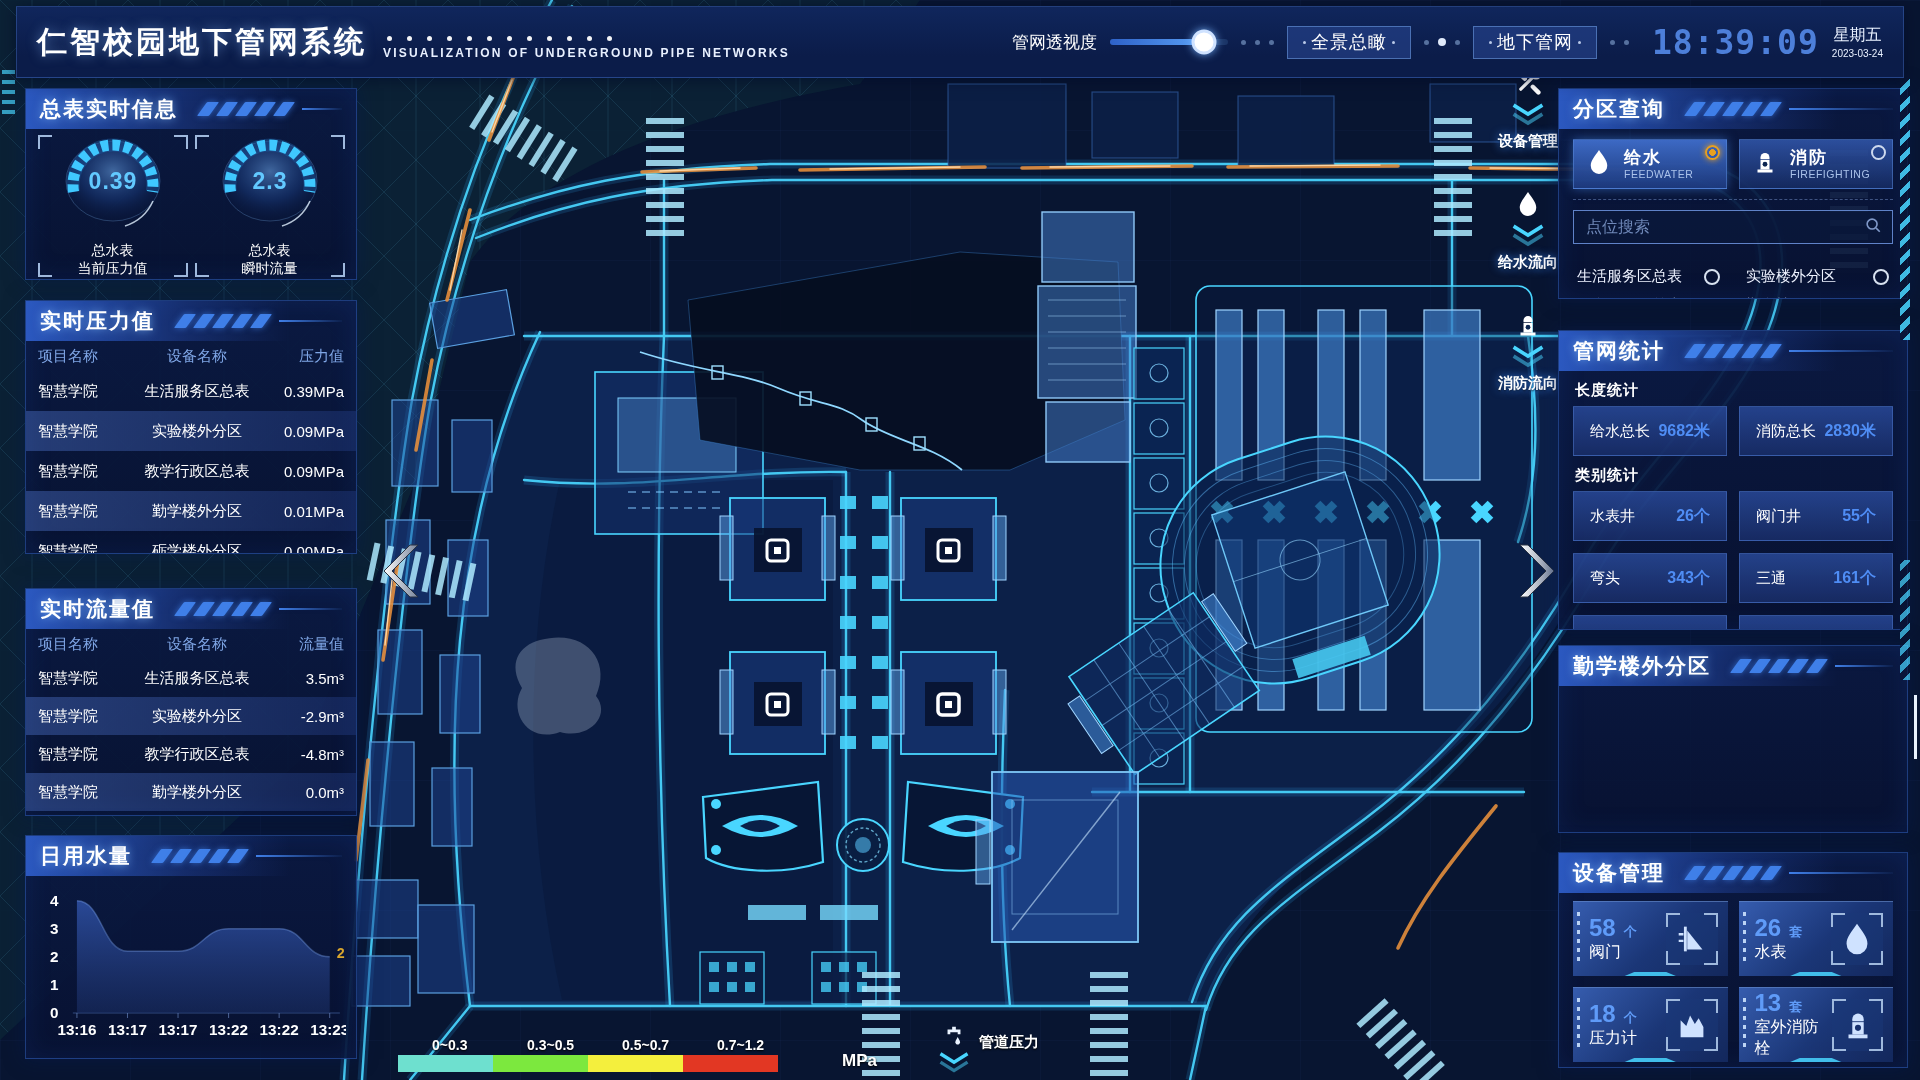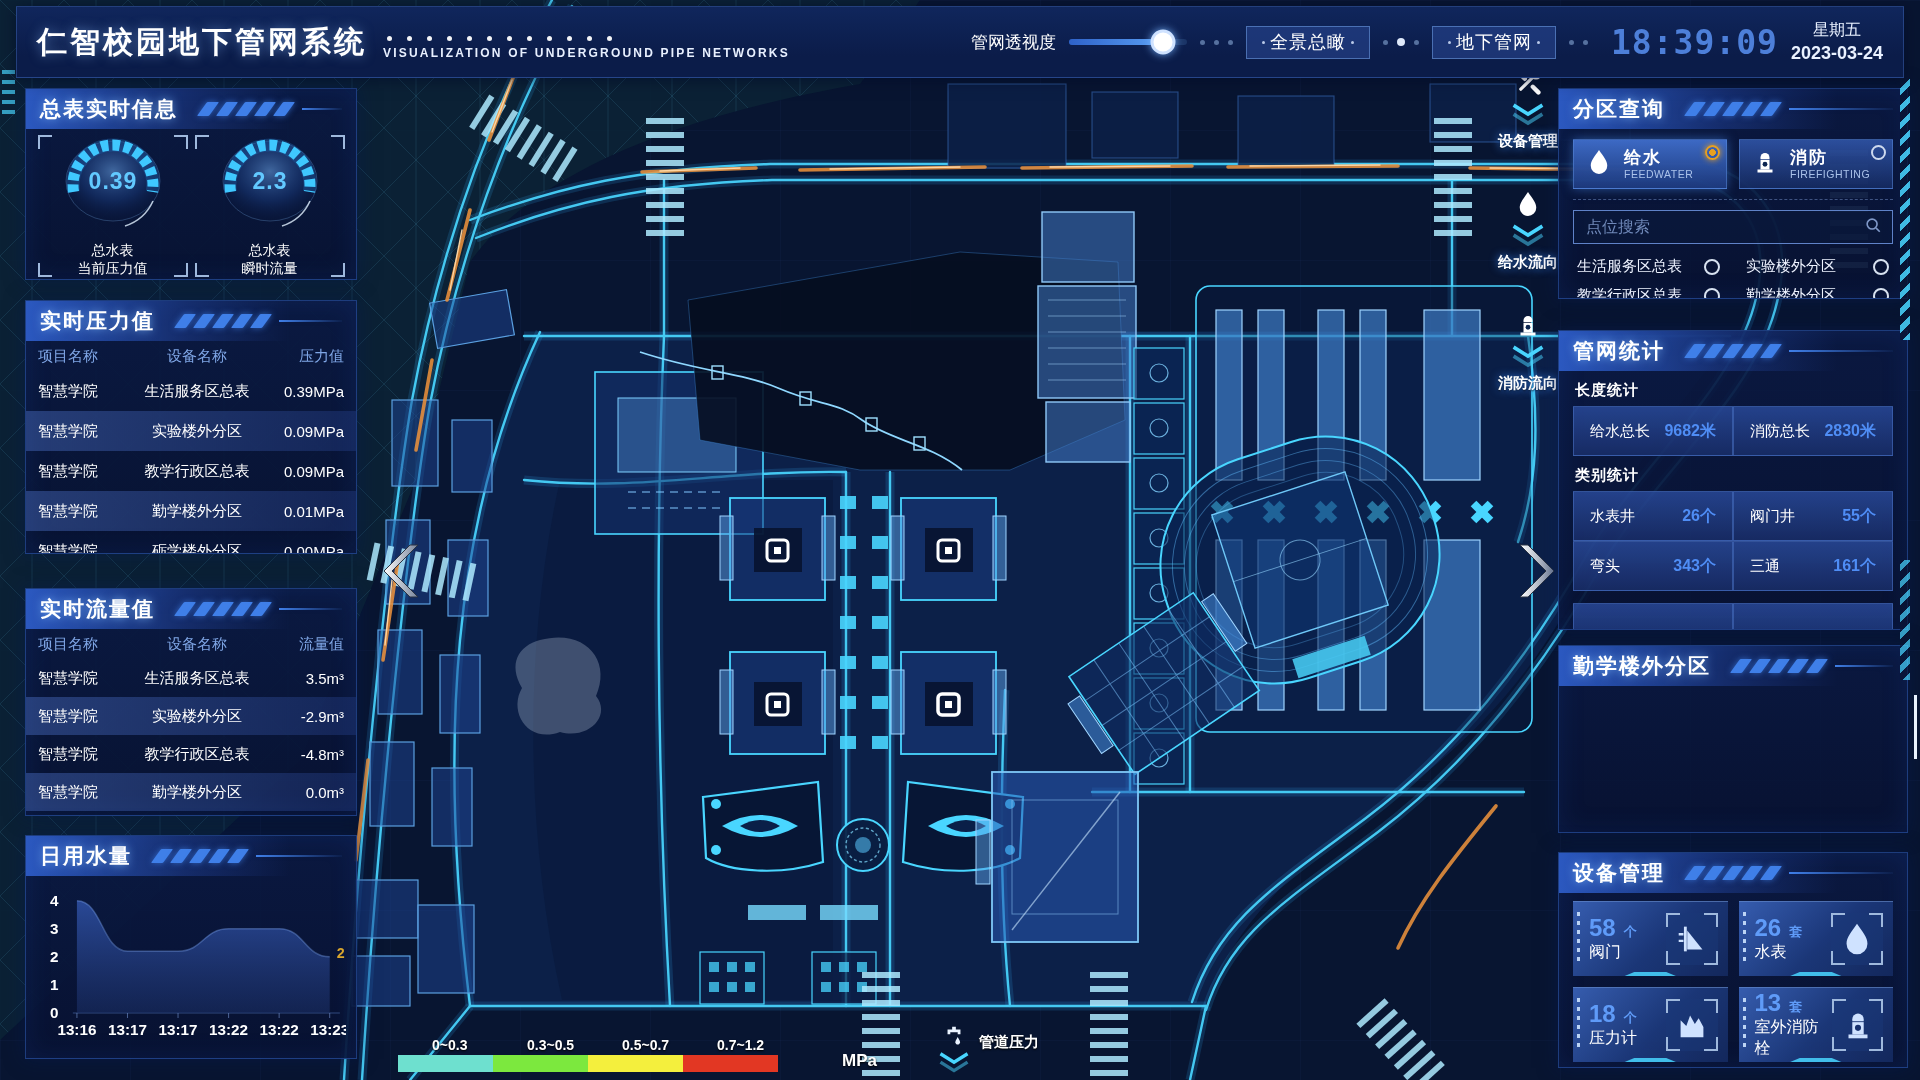--- a/index.html
+++ b/index.html
@@ -27,21 +27,21 @@
   .hdots i{width:5px;height:5px;border-radius:50%;background:#56719f;}
   .hdots i.big{width:8px;height:8px;background:#dfe9fa;}
   .hbtn{position:relative;height:33px;padding:0 15px;font-size:18px;color:#fff;letter-spacing:1px;cursor:pointer;
         background:rgba(38,68,142,.62);border:1px solid rgba(120,170,240,.5);
         font-family:inherit;display:flex;align-items:center;gap:5px;}
   .hbtn i{width:3px;height:3px;border-radius:50%;background:#b9c9e8;}
   .clock{font-family:"DejaVu Sans Mono",monospace;font-size:33px;font-weight:bold;color:#4d7fd9;
          letter-spacing:1px;margin-left:10px;}
   .datecol{display:flex;flex-direction:column;align-items:center;gap:2px;color:#e9f1ff;}
   .datecol .wd{font-size:16px;}
-  .datecol .dt{font-size:18px;font-weight:bold;}
+  .datecol .dt{font-size:10px;}
   
   .panel{position:absolute;z-index:4;overflow:hidden;
          background:linear-gradient(180deg,rgba(10,25,66,.93),rgba(7,18,50,.93));
          border:1px solid rgba(47,95,185,.55);
          box-shadow:0 0 18px rgba(5,25,80,.5), inset 0 0 26px rgba(25,70,170,.18);}
   .lp{left:25px;width:330px;}
   .rp{left:1558px;width:348px;}
   .phead{position:relative;height:40px;display:flex;align-items:center;padding:0 14px;
          background:linear-gradient(90deg,rgba(47,95,205,.9) 0%,rgba(32,64,150,.5) 48%,rgba(20,40,100,0) 80%);}
   .phead .t{font-size:21px;color:#fff;letter-spacing:2px;font-weight:bold;
@@ -81,32 +81,32 @@
   .ztab{position:relative;flex:1;height:48px;display:flex;align-items:center;gap:10px;padding:0 10px;cursor:pointer;
         background:linear-gradient(180deg,rgba(52,92,180,.8),rgba(22,44,100,.85));
         border:1px solid rgba(90,140,220,.5);}
   .ztab.on{background:linear-gradient(180deg,rgba(70,120,220,.85),rgba(30,60,130,.9));box-shadow:0 0 10px rgba(70,140,240,.5);}
   .zttxt{display:flex;flex-direction:column;line-height:1.15;}
   .zttxt b{color:#fff;font-size:17px;letter-spacing:2px;}
   .zttxt i{color:#aac2ea;font-size:10.5px;font-style:normal;letter-spacing:.5px;}
   .zradio{position:absolute;top:5px;right:6px;width:11px;height:11px;border-radius:50%;border:2px solid #cdd9ee;}
   .zradio.on{border-color:#e8a020;box-shadow:0 0 6px #e8a020;background:radial-gradient(#e8a020 40%,transparent 45%);}
   .zsep{margin:10px 14px 0;border-top:1px dashed rgba(130,160,220,.45);}
-  .zsearch{margin:10px 14px 2px;height:32px;display:flex;align-items:center;
+  .zsearch{margin:10px 14px 12px;height:32px;display:flex;align-items:center;
            border:1px solid #5f82c8;background:rgba(10,25,60,.6);padding:0 10px;}
   .zsearch input{flex:1;background:transparent;border:none;outline:none;color:#cfe0ff;
                  font-size:16px;font-family:inherit;}
   .zsearch input::placeholder{color:#6f88b8;}
   .zlist{display:grid;grid-template-columns:1fr 1fr;column-gap:26px;padding:6px 18px 0;}
   .zitem{display:flex;align-items:center;height:29px;cursor:pointer;}
   .zitem .zl{color:#eef3ff;font-size:15px;white-space:nowrap;}
   .radio{margin-left:auto;width:12px;height:12px;border-radius:50%;border:2px solid #d8e2f0;}
   
   .sublab{padding:10px 16px 6px;color:#fff;font-size:15px;font-weight:bold;letter-spacing:1px;}
-  .chips{display:grid;grid-template-columns:1fr 1fr;gap:0;padding:0 14px;}
+  .chips{display:grid;grid-template-columns:1fr 1fr;gap:12px;padding:0 14px;}
   .chip{height:48px;display:flex;align-items:center;padding:0 16px;
         background:linear-gradient(180deg,rgba(45,80,165,.75),rgba(26,48,110,.78));
         border:1px solid rgba(70,110,190,.6);}
   .chip .cl{color:#fff;font-size:15px;white-space:nowrap;}
   .chip .cv{margin-left:auto;color:#4f8df5;font-size:16px;font-weight:bold;white-space:nowrap;}
   
   .cumurow{display:flex;align-items:center;gap:12px;padding:14px 14px 0;}
   .cicon{width:108px;height:108px;flex:0 0 auto;display:flex;align-items:center;justify-content:center;}
   .ccirc{width:86px;height:86px;border-radius:50%;border:2px solid #4f8df5;display:flex;align-items:center;justify-content:center;
          background:radial-gradient(circle at 50% 40%,rgba(70,140,240,.4),rgba(20,50,120,.15) 70%);

